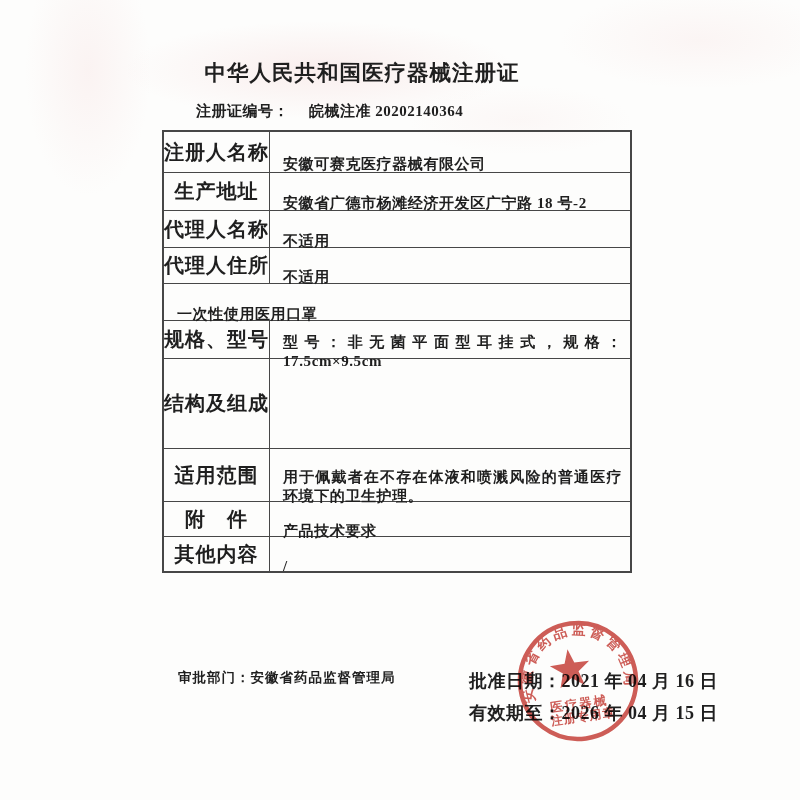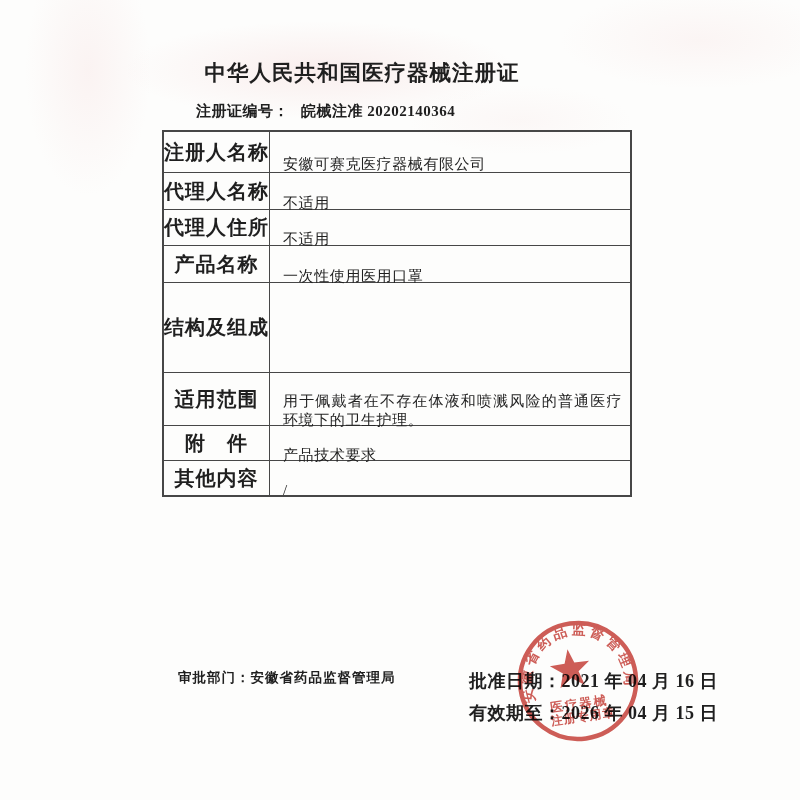--- a/index.html
+++ b/index.html
@@ -15,36 +15,36 @@
     color:#1f1f1f;
   }
   .doc-title{
     position:absolute;left:158px;top:58px;width:408px;
     text-align:center;font-size:21.5px;font-weight:700;letter-spacing:1px;
   }
   .cert-line{
     position:absolute;left:196px;top:102px;font-size:15px;font-weight:600;
     letter-spacing:0.5px;white-space:nowrap;
   }
-  .cert-line .cert-no{margin-left:12px;}
+  .cert-line .cert-no{margin-left:20px;}
   
   .cert-table{
     position:absolute;left:162px;top:130px;width:470px;
     border:2px solid #474747;box-sizing:border-box;
   }
   .trow{display:flex;border-bottom:1.5px solid #474747;box-sizing:border-box;}
   .trow:last-child{border-bottom:none;}
   .tlabel{
     width:106px;flex:0 0 106px;border-right:1.5px solid #474747;box-sizing:border-box;
     display:flex;align-items:center;justify-content:center;
     font-size:20px;font-weight:600;letter-spacing:1px;text-align:center;
   }
   .tvalue{
     flex:1;display:flex;align-items:center;box-sizing:border-box;
-    padding:4px 8px 4px 13px;font-size:15px;font-weight:400;
+    padding:4px 8px 4px 13px;font-size:15px;font-weight:700;
     line-height:19px;letter-spacing:0.6px;text-align:justify;margin-top:24px;
   }
   .r0{height:41px}.r1{height:38px}.r2{height:38px}.r3{height:37px}
   .r4{height:36px}.r5{height:37px}.r6{height:38px}.r7{height:90px}
   .r8{height:53px}.r9{height:35px}.r10{height:34px}.r11{height:41px}
   
   .footer-dept{
     position:absolute;left:178px;top:669px;font-size:13.5px;font-weight:600;
     letter-spacing:1px;white-space:nowrap;
   }
@@ -67,31 +67,38 @@
 
   <div class="cert-line">
     <span>注册证编号：</span><span class="cert-no">皖械注准 20202140364</span>
   </div>
 
   <div class="cert-table">
     <div class="trow r0">
       <div class="tlabel">注册人名称</div>
       <div class="tvalue">安徽可赛克医疗器械有限公司</div>
     </div>
+    <div class="trow r2">
+      <div class="tlabel">生产地址</div>
+      <div class="tvalue">安徽省广德市杨滩经济开发区广宁路 18 号-2</div>
+    </div>
     <div class="trow r3">
       <div class="tlabel">代理人名称</div>
       <div class="tvalue">不适用</div>
     </div>
     <div class="trow r4">
       <div class="tlabel">代理人住所</div>
       <div class="tvalue">不适用</div>
     </div>
     <div class="trow r5">
-      <div class="tlabel">产品名称</div>
       <div class="tvalue">一次性使用医用口罩</div>
+    </div>
+    <div class="trow r6">
+      <div class="tlabel">规格、型号</div>
+      <div class="tvalue">型号：非无菌平面型耳挂式，规格：17.5cm×9.5cm</div>
     </div>
     <div class="trow r7">
       <div class="tlabel">结构及组成</div>
     </div>
     <div class="trow r8">
       <div class="tlabel">适用范围</div>
       <div class="tvalue">用于佩戴者在不存在体液和喷溅风险的普通医疗环境下的卫生护理。</div>
     </div>
     <div class="trow r9">
       <div class="tlabel">附　件</div>

